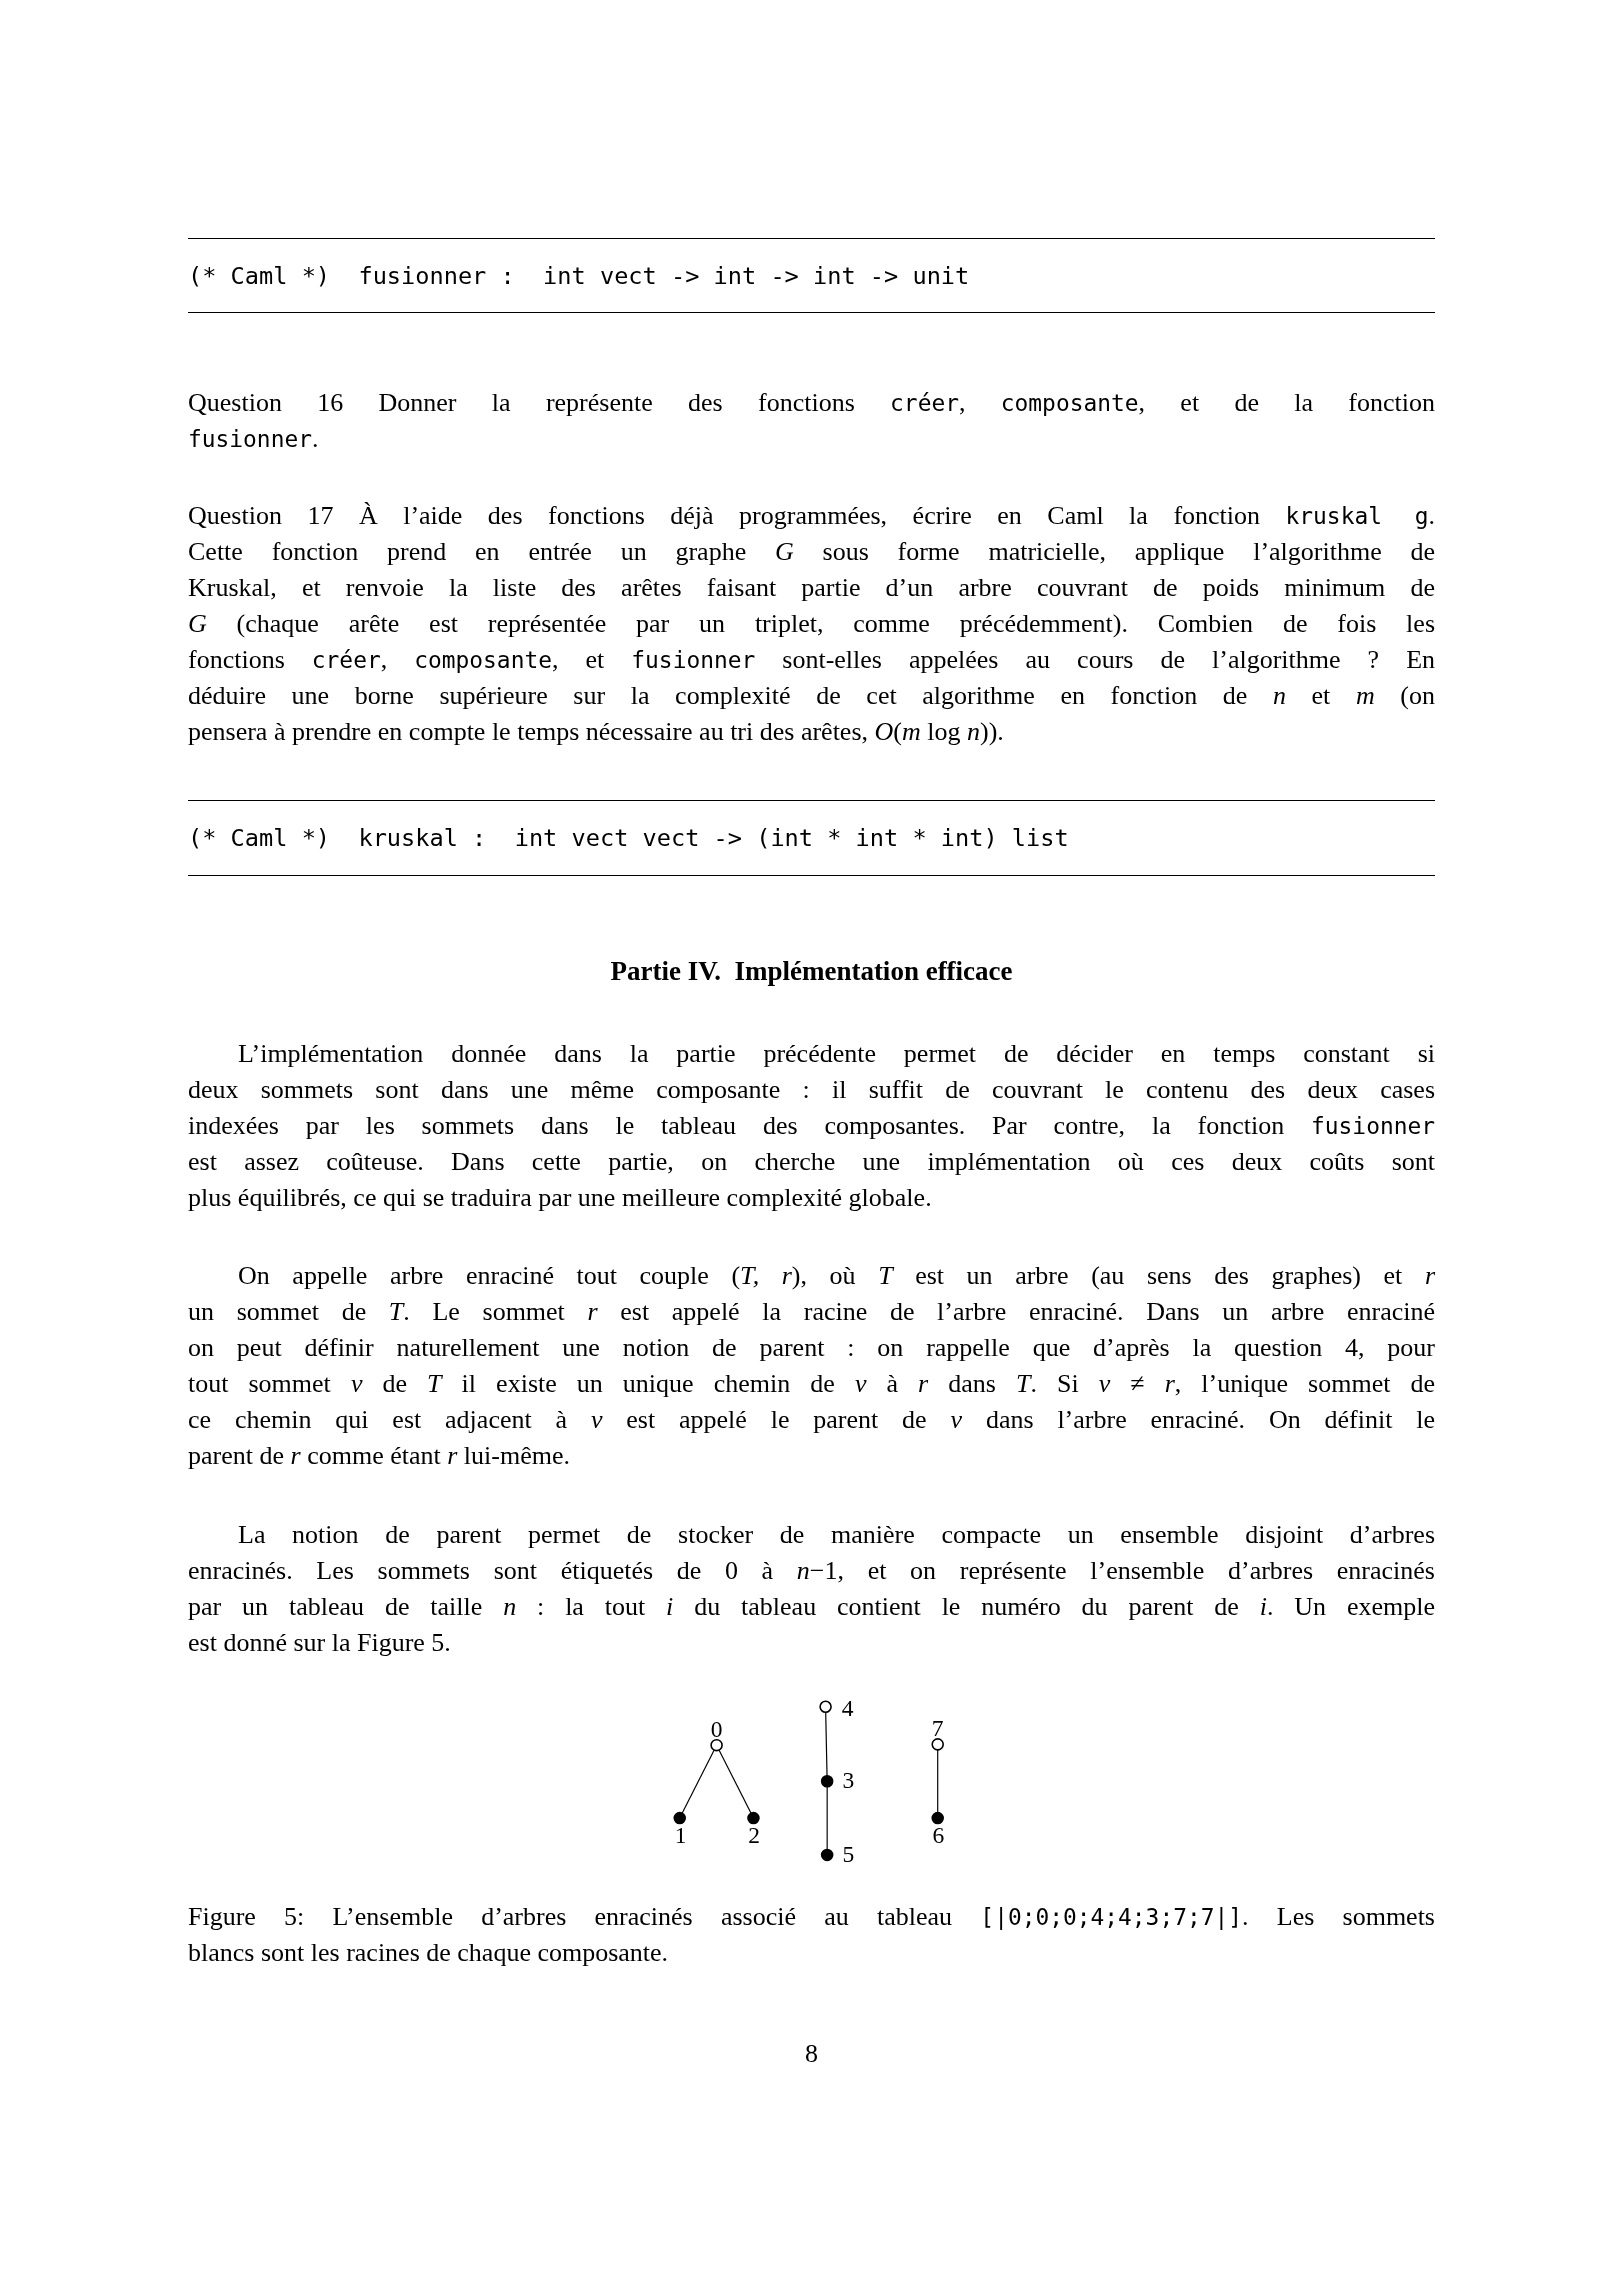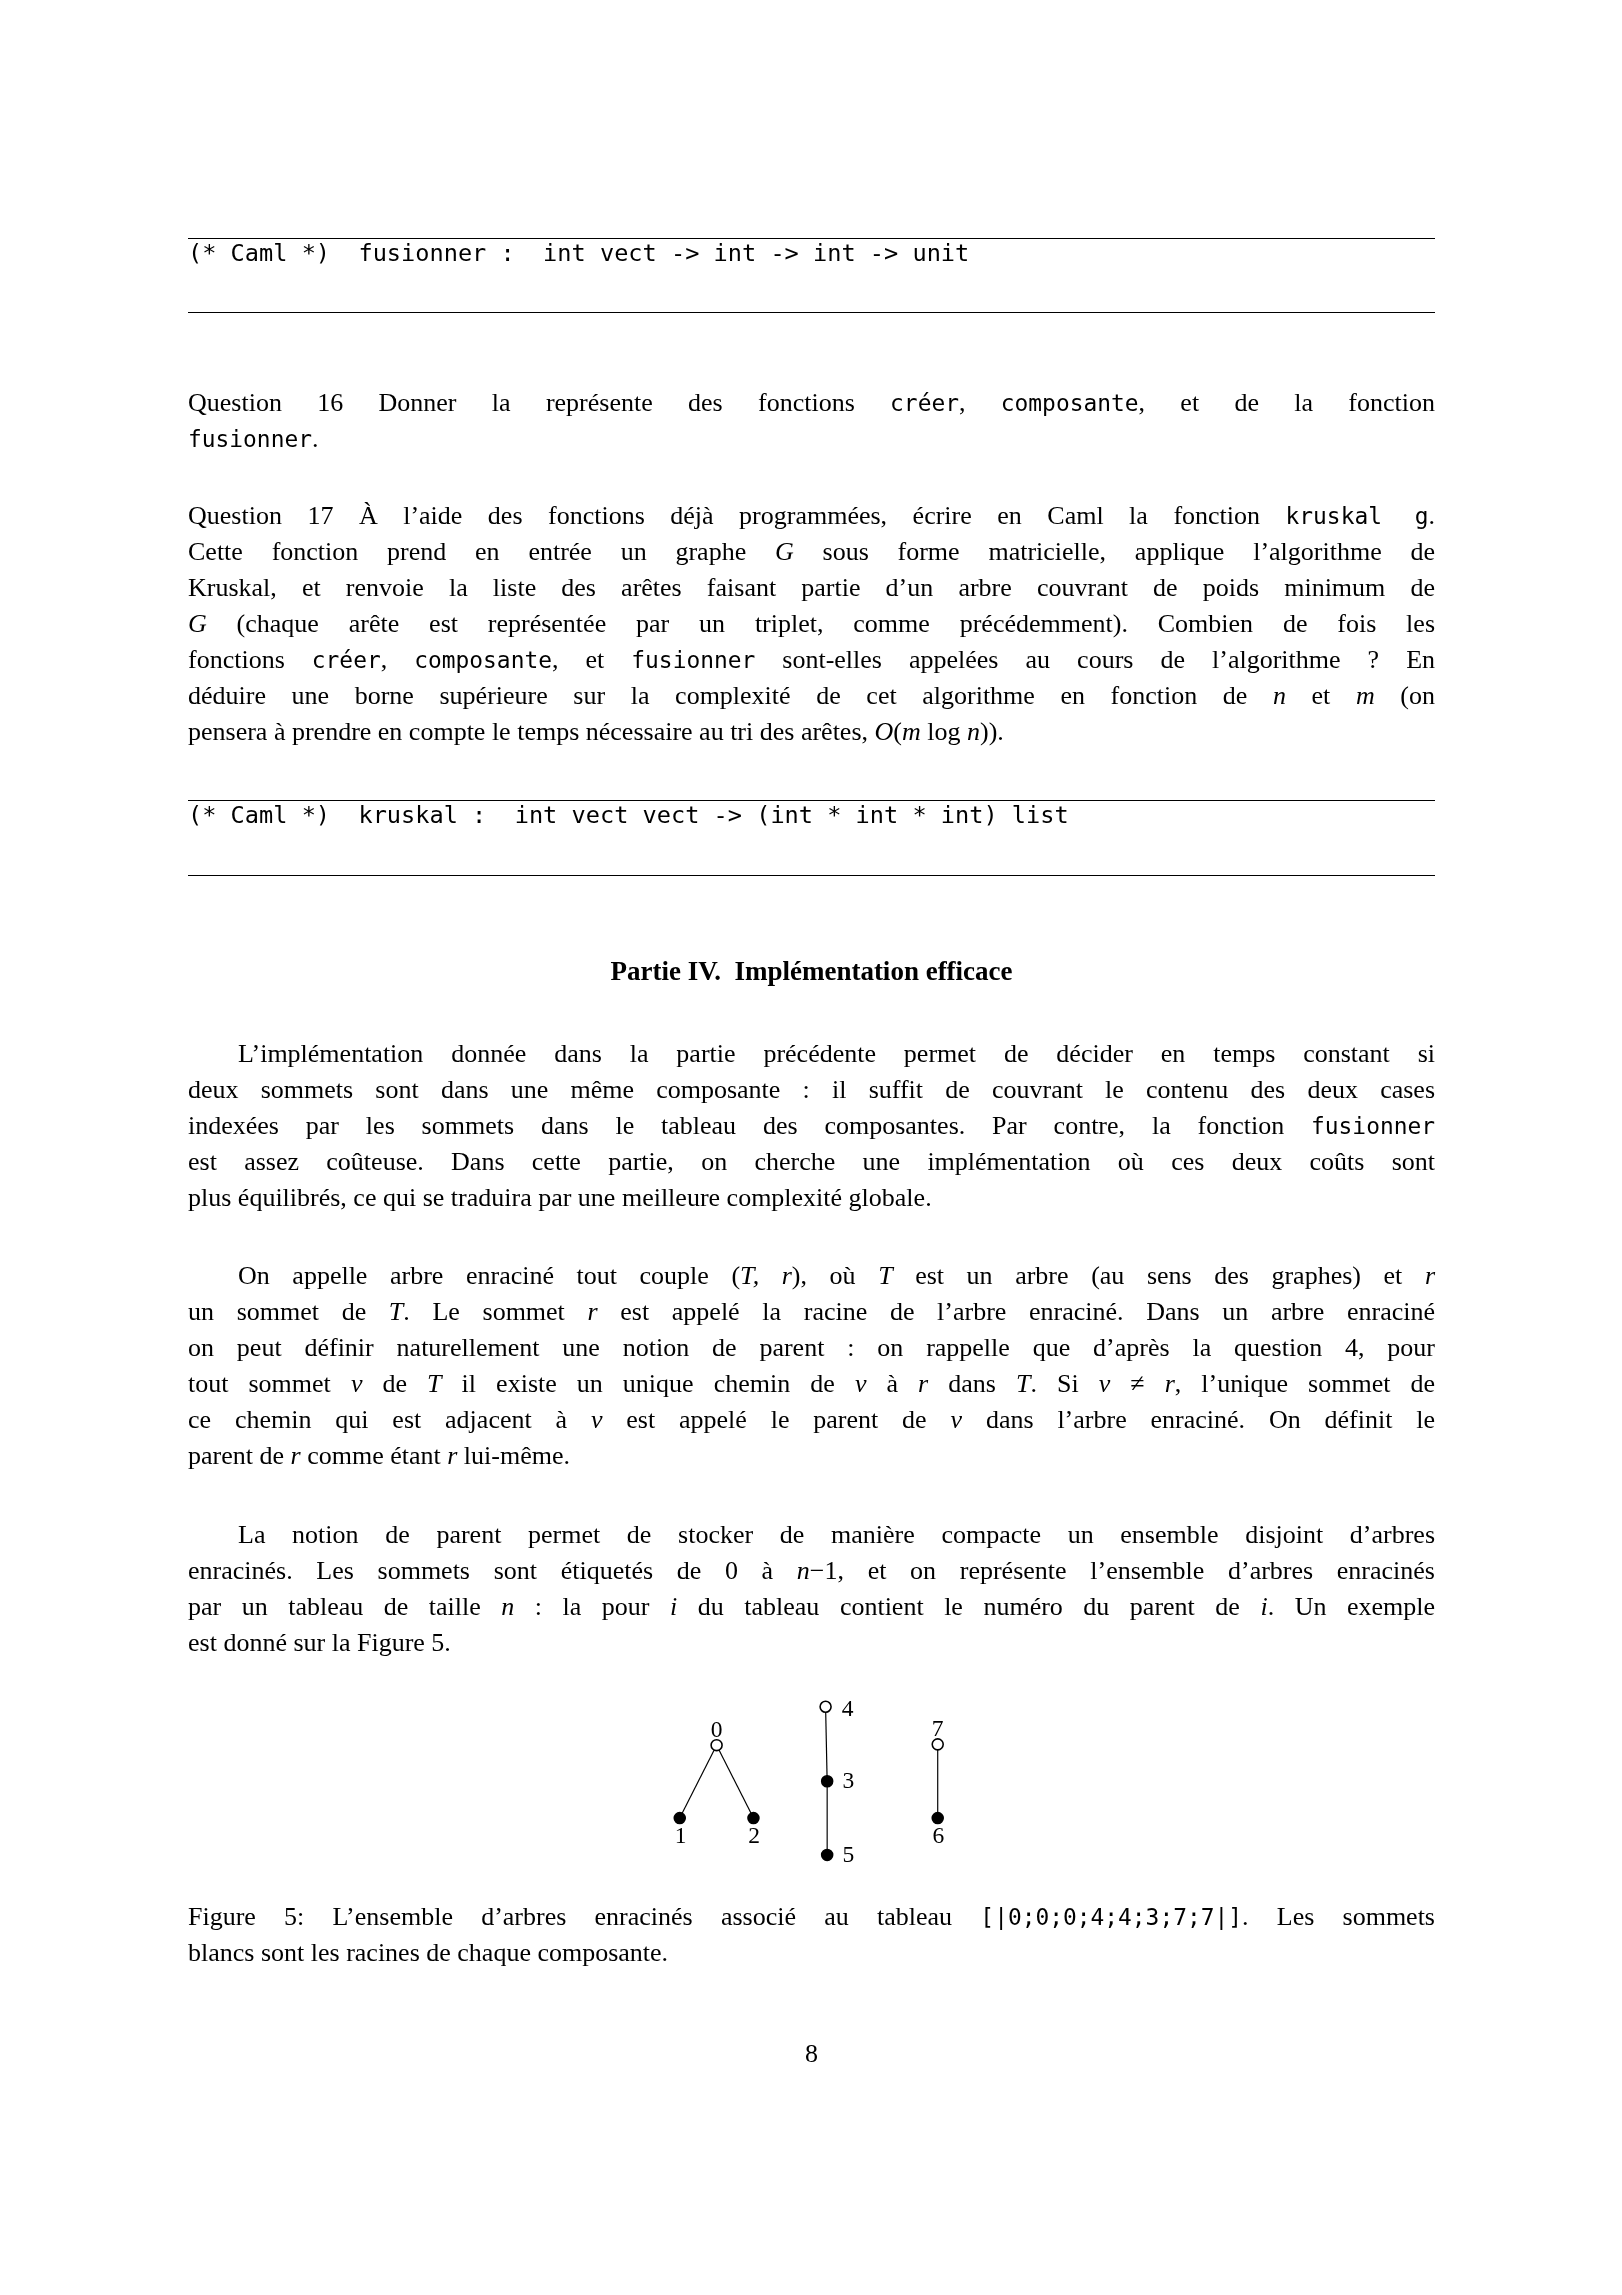--- a/index.html
+++ b/index.html
@@ -15,21 +15,21 @@
   }
   .abs { position: absolute; }
 
   
   .code-block {
     left: 188px;
     width: 1247px;
     border-top: 1.6px solid #000;
     border-bottom: 1.6px solid #000;
     display: flex;
-    align-items: flex-start;
+    align-items: center;
   }
   .code-text {
     font-family: "DejaVu Sans Mono", monospace;
     font-size: 23.6px;
     white-space: pre;
   }
 
   
   .section-heading {
     left: 188px;
@@ -118,21 +118,21 @@
       <div class="tline"><span class="seg-r">un sommet de </span><span class="seg-i">T</span><span class="seg-r">. Le sommet </span><span class="seg-i">r</span><span class="seg-r"> est appelé la </span><span class="seg-b">racine</span><span class="seg-r"> de l’arbre enraciné. Dans un arbre enraciné</span></div>
       <div class="tline"><span class="seg-r">on peut définir naturellement une notion de parent : on rappelle que d’après la question 4, pour</span></div>
       <div class="tline"><span class="seg-r">tout sommet </span><span class="seg-i">v</span><span class="seg-r"> de </span><span class="seg-i">T</span><span class="seg-r"> il existe un unique chemin de </span><span class="seg-i">v</span><span class="seg-r"> à </span><span class="seg-i">r</span><span class="seg-r"> dans </span><span class="seg-i">T</span><span class="seg-r">. Si </span><span class="seg-i">v</span><span class="seg-r"> ≠ </span><span class="seg-i">r</span><span class="seg-r">, l’unique sommet de</span></div>
       <div class="tline"><span class="seg-r">ce chemin qui est adjacent à </span><span class="seg-i">v</span><span class="seg-r"> est appelé le </span><span class="seg-b">parent</span><span class="seg-r"> de </span><span class="seg-i">v</span><span class="seg-r"> dans l’arbre enraciné.  On définit le</span></div>
       <div class="tline final"><span class="seg-r">parent de </span><span class="seg-i">r</span><span class="seg-r"> comme étant </span><span class="seg-i">r</span><span class="seg-r"> lui-même.</span></div>
     </div>
 
   <div class="abs para" style="top:1517px;">
       <div class="tline indent"><span class="seg-r">La notion de parent permet de stocker de manière compacte un ensemble disjoint d’arbres</span></div>
       <div class="tline"><span class="seg-r">enracinés. Les sommets sont étiquetés de 0 à </span><span class="seg-i">n</span><span class="seg-r">−1, et on représente l’ensemble d’arbres enracinés</span></div>
-      <div class="tline"><span class="seg-r">par un tableau de taille </span><span class="seg-i">n</span><span class="seg-r"> : la pour </span><span class="seg-i">i</span><span class="seg-r"> du tableau contient le numéro du parent de </span><span class="seg-i">i</span><span class="seg-r">. Un exemple</span></div>
+      <div class="tline"><span class="seg-r">par un tableau de taille </span><span class="seg-i">n</span><span class="seg-r"> : la tout </span><span class="seg-i">i</span><span class="seg-r"> du tableau contient le numéro du parent de </span><span class="seg-i">i</span><span class="seg-r">. Un exemple</span></div>
       <div class="tline final"><span class="seg-r">est donné sur la Figure 5.</span></div>
     </div>
 
   <div class="abs figure-wrap">
     <svg width="345" height="220" viewBox="0 0 440 280" style="font-size:33px">
         <line x1="113" y1="93" x2="66" y2="186" stroke="#000000" stroke-width="1.5"></line>
         <line x1="113" y1="93" x2="160" y2="186" stroke="#000000" stroke-width="1.5"></line>
         <line x1="252" y1="44" x2="254" y2="139" stroke="#000000" stroke-width="1.5"></line>
         <line x1="254" y1="139" x2="254" y2="233" stroke="#000000" stroke-width="1.5"></line>
         <line x1="395" y1="92" x2="395" y2="186" stroke="#000000" stroke-width="1.5"></line>

